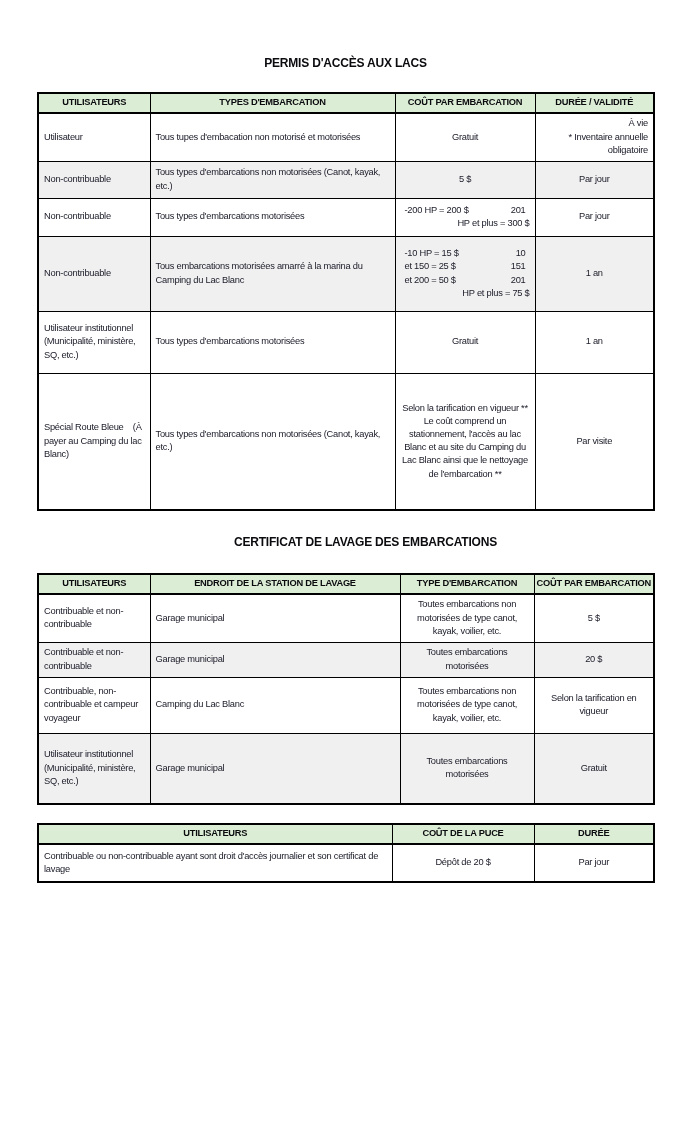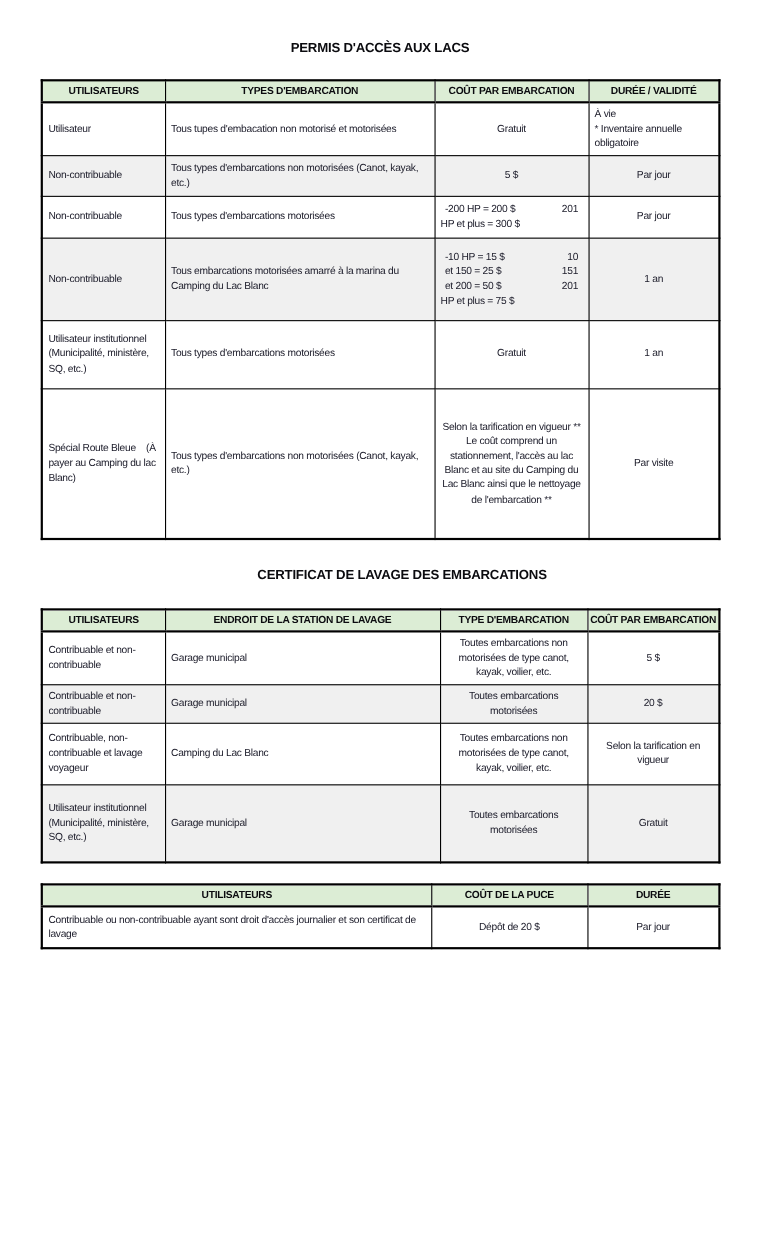--- a/index.html
+++ b/index.html
@@ -6,21 +6,21 @@
   body{
     width:691px;height:1122px;background:#ffffff;
     font-family:"Liberation Sans","DejaVu Sans",sans-serif;
     color:#20202e;
   }
   .doc{position:relative;width:691px;height:1122px;overflow:hidden;}
   .doc-title{
     text-align:center;font-weight:bold;font-size:12px;
     letter-spacing:-0.2px;color:#0b0b0f;font-stretch:condensed;
   }
-  #title1{padding-top:36px;}
+  #title1{padding-top:56px;}
   #title2{margin-top:24px;margin-left:40px;}
   #title3{margin-top:16px;}
   table{
     border-collapse:collapse;table-layout:fixed;
     width:616px;margin-left:37px;
     border:2px solid #000;
     font-size:9.3px;letter-spacing:-0.25px;line-height:1.42;
     font-stretch:condensed;
   }
   #table1{margin-top:22px;}
@@ -32,21 +32,21 @@
     height:16px;padding:1px 2px;text-align:center;overflow:hidden;
   }
   td{
     border:1px solid #000;padding:2px 5px;vertical-align:middle;
     background:#ffffff;
   }
   tr.band td{background:#f0f0f0;}
   .ac{text-align:center;}
   .cell{white-space:pre-wrap;}
   .jline{display:flex;justify-content:space-between;padding:0 4px;}
-  .cline{text-align:left;}
+  .cline{text-align:right;}
 </style>
 </head>
 <body>
 
 <div class="doc">
 
   <div class="doc-title" id="title1">PERMIS D'ACCÈS AUX LACS</div>
 
   <table id="table1">
     <colgroup>
@@ -209,21 +209,21 @@
           </td>
         <td class="ac">
             <div class="cell">Toutes embarcations motorisées</div>
           </td>
         <td class="ac">
             <div class="cell">20 $</div>
           </td>
       </tr>
       <tr style="height:56px">
         <td>
-            <div class="cell">Contribuable, non-contribuable et lavage voyageur</div>
+            <div class="cell">Contribuable, non-contribuable et campeur voyageur</div>
           </td>
         <td>
             <div class="cell">Camping du Lac Blanc</div>
           </td>
         <td class="ac">
             <div class="cell">Toutes embarcations non motorisées de type canot, kayak, voilier, etc.</div>
           </td>
         <td class="ac">
             <div class="cell">Selon la tarification en vigueur</div>
           </td>

